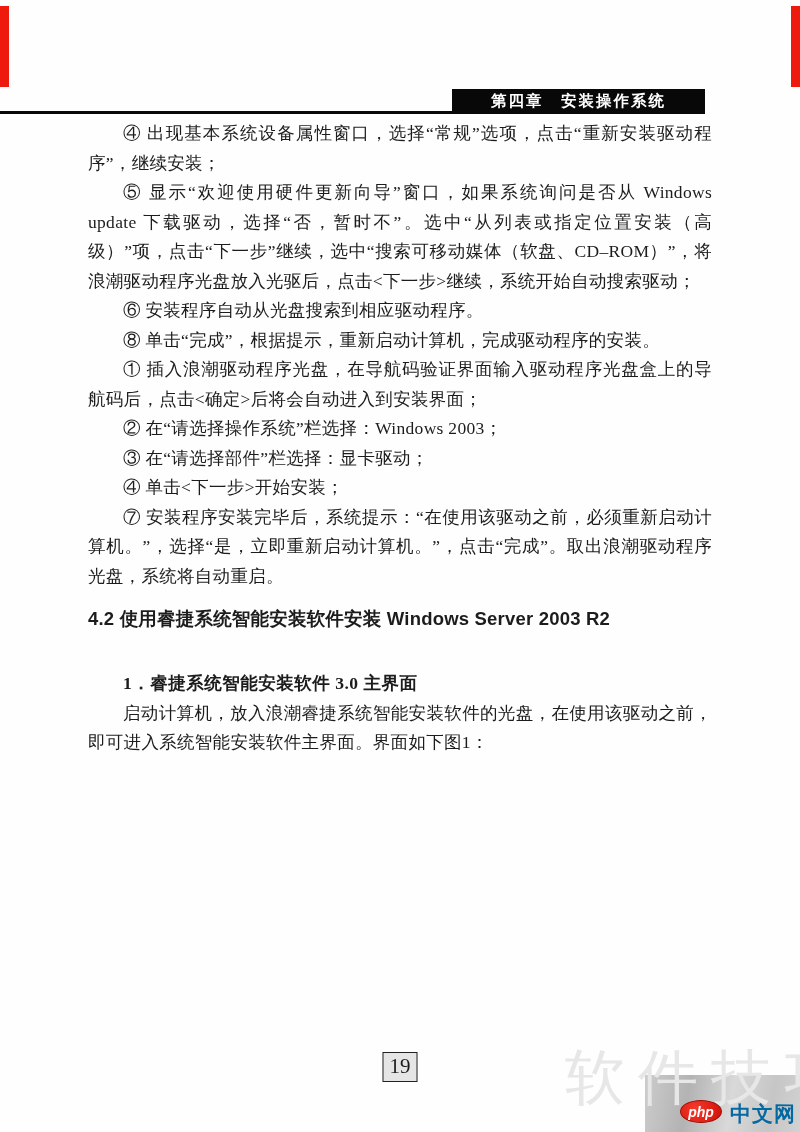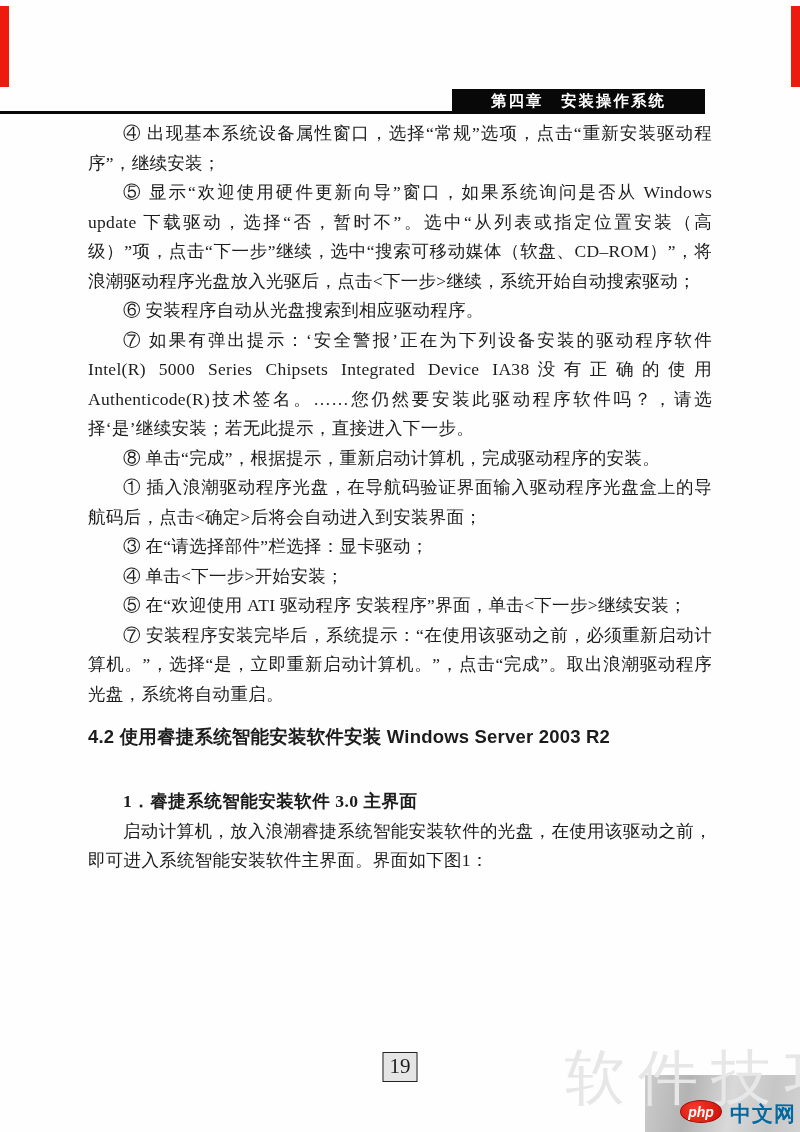--- a/index.html
+++ b/index.html
@@ -118,26 +118,25 @@
 
 <div class="chapter-box">
   <span>第四章　安装操作系统</span>
 </div>
 <div class="header-rule"></div>
 
 <div class="content">
   <p>④ 出现基本系统设备属性窗口，选择“常规”选项，点击“重新安装驱动程序”，继续安装；</p>
   <p>⑤ 显示“欢迎使用硬件更新向导”窗口，如果系统询问是否从 Windows update 下载驱动，选择“否，暂时不”。选中“从列表或指定位置安装（高级）”项，点击“下一步”继续，选中“搜索可移动媒体（软盘、CD–ROM）”，将浪潮驱动程序光盘放入光驱后，点击&lt;下一步&gt;继续，系统开始自动搜索驱动；</p>
   <p>⑥ 安装程序自动从光盘搜索到相应驱动程序。</p>
-  <p>⑦ 如果有弹出提示：‘安全警报’正在为下列设备安装的驱动程序软件 Intel(R) 5000 Series Chipsets Integrated Device IA38没有正确的使用 Authenticode(R)技术签名。……您仍然要安装此驱动程序软件吗？，请选择‘是’继续安装；若无此提示，直接进入下一步。</p>
   <p>⑧ 单击“完成”，根据提示，重新启动计算机，完成驱动程序的安装。</p>
   <p>① 插入浪潮驱动程序光盘，在导航码验证界面输入驱动程序光盘盒上的导航码后，点击&lt;确定&gt;后将会自动进入到安装界面；</p>
+  <p>② 在“请选择操作系统”栏选择：Windows 2003；</p>
   <p>③ 在“请选择部件”栏选择：显卡驱动；</p>
   <p>④ 单击&lt;下一步&gt;开始安装；</p>
-  <p>⑤ 在“欢迎使用 ATI 驱动程序 安装程序”界面，单击&lt;下一步&gt;继续安装；</p>
   <p>⑦ 安装程序安装完毕后，系统提示：“在使用该驱动之前，必须重新启动计算机。”，选择“是，立即重新启动计算机。”，点击“完成”。取出浪潮驱动程序光盘，系统将自动重启。</p>
 
   <div class="section-heading">4.2 使用睿捷系统智能安装软件安装 Windows Server 2003 R2</div>
   <div class="sub-heading">1．睿捷系统智能安装软件 3.0 主界面</div>
   <p>启动计算机，放入浪潮睿捷系统智能安装软件的光盘，在使用该驱动之前，即可进入系统智能安装软件主界面。界面如下图1：</p>
 </div>
 
 <div class="page-number-box">
   <span>19</span>
 </div>

